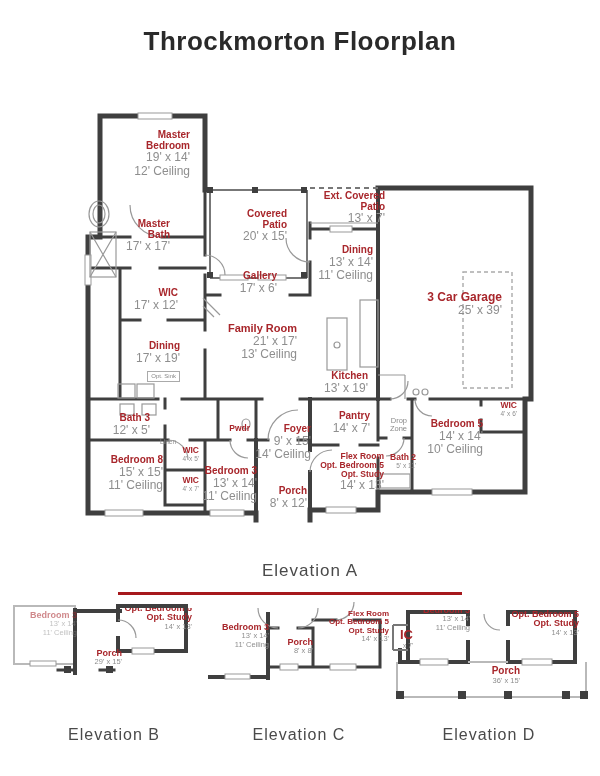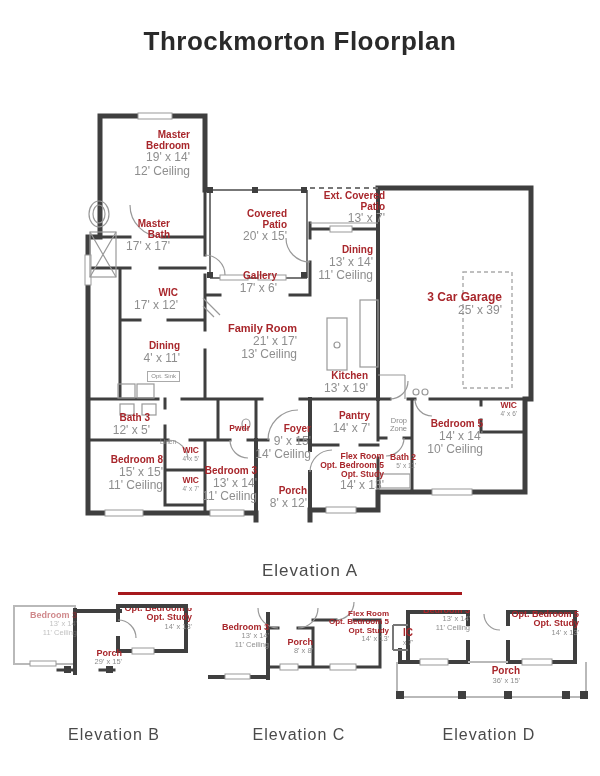--- a/index.html
+++ b/index.html
@@ -199,21 +199,21 @@
   <div class="rname">WIC</div>
   <div class="rdim">17' x 12'</div>
 </div>
 <div class="room" style="left:249px;top:323px;width:96px">
   <div class="rname" style="font-size:11px">Family Room</div>
   <div class="rdim">21' x 17'</div>
   <div class="rdim">13' Ceiling</div>
 </div>
 <div class="room" style="left:150px;top:341px;width:60px">
   <div class="rname">Dining</div>
-  <div class="rdim">4' x 11'</div>
+  <div class="rdim">17' x 19'</div>
   <div class="rnote">Opt. Sink</div>
 </div>
 <div class="room" style="left:338px;top:371px;width:60px">
   <div class="rname">Kitchen</div>
   <div class="rdim">13' x 19'</div>
 </div>
 <div class="room" style="left:391px;top:384px;width:32px">
   <div class="tiny" style="font-size:7.5px">Drop Zone</div>
 </div>
 <div class="room" style="left:342px;top:411px;width:56px">
@@ -310,21 +310,21 @@
   <div class="rname es" style="font-size:8px">Opt. Study</div>
   <div class="rdim es">14' x 13'</div>
 </div>
 
 <div class="room" style="left:438px;top:606px;width:64px">
   <div class="rname es clip-top">Bedroom 3</div>
   <div class="rdim es">13' x 14'</div>
   <div class="rdim es">11' Ceiling</div>
 </div>
 <div class="room" style="left:401px;top:628px;width:24px">
-  <div class="rname es" style="font-size:10px">IC</div>
+  <div class="rname es" style="font-size:13px">IC</div>
   <div class="rdim es" style="font-size:6.5px">x 7'</div>
 </div>
 <div class="room" style="left:539px;top:610px;width:80px">
   <div class="rname es">Opt. Bedroom 5</div>
   <div class="rname es">Opt. Study</div>
   <div class="rdim es">14' x 13'</div>
 </div>
 <div class="room" style="left:490px;top:666px;width:60px">
   <div class="rname es" style="font-size:10px">Porch</div>
   <div class="rdim es">36' x 15'</div>

